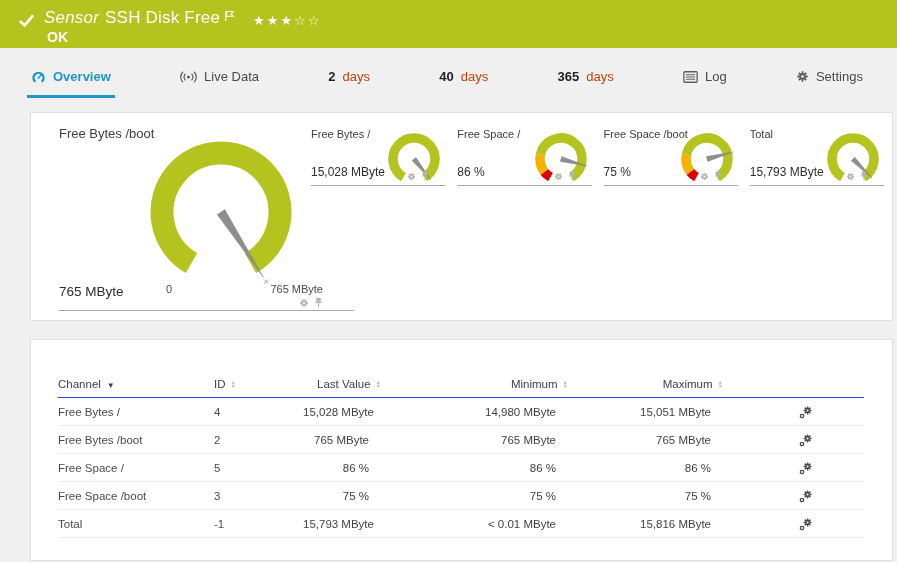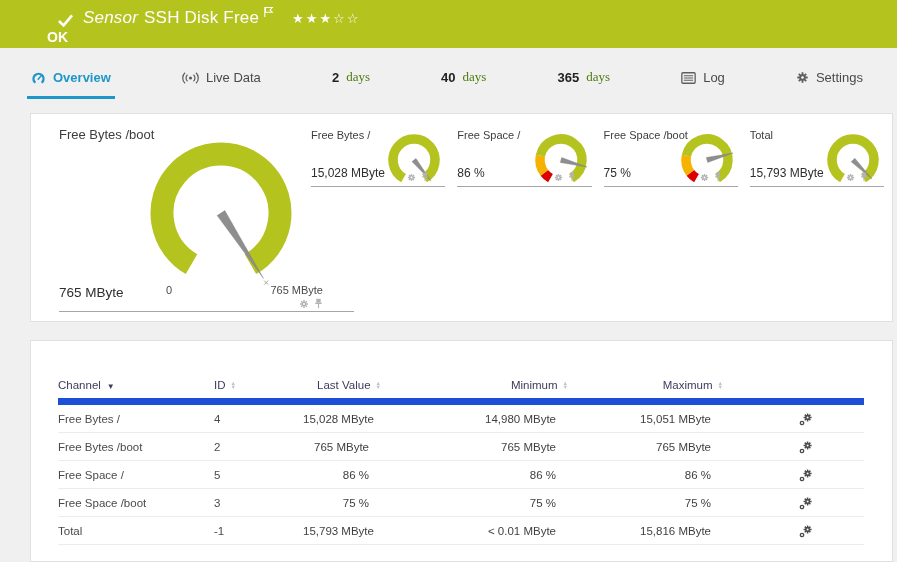--- a/index.html
+++ b/index.html
@@ -5,37 +5,37 @@
   html,body{margin:0;padding:0}
   body{
     width:897px;height:562px;overflow:hidden;
     background:#f0f0f0;
     font-family:"Liberation Sans", sans-serif;
     color:#333;
     -webkit-font-smoothing:antialiased;
   }
   
   .topbar{position:relative;height:48px;background:#b5c31e;color:#fff;}
-  .topbar-row{display:flex;align-items:center;padding:8px 0 0 18px;margin-left:39px;}
+  .topbar-row{display:flex;align-items:flex-end;padding:8px 0 0 18px;}
   .check-wrap{margin-top:5px;display:inline-flex;}
   .sensor-title{font-size:17px;margin-left:9px;letter-spacing:.2px;}
   .sensor-title .prefix{font-style:italic;margin-right:6px;}
   .flag-wrap{display:inline-flex;margin-left:4px;position:relative;top:-6px;}
   .stars{margin-left:18px;margin-top:2px;font-size:13px;letter-spacing:2px;line-height:14px;}
   .status-ok{position:absolute;left:47px;top:29px;font-size:14px;font-weight:bold;}
   
   .tabbar{padding:21px 30px 0 27px;background:#f0f0f0;}
   .tabs{display:flex;justify-content:space-between;align-items:flex-end;}
   .tab{display:flex;align-items:center;gap:7px;padding:0 4px 11px 4px;
        border-bottom:3px solid transparent;font-size:13px;color:#4a4a4a;cursor:pointer;white-space:nowrap;}
   .tab .ticon{display:inline-flex;color:#5e5e5e;}
   .tab.active{color:#1e96c8;border-bottom-color:#1e96c8;font-weight:bold;}
   .tab.active .ticon{color:#1e96c8;}
   .tab-num{font-weight:bold;color:#222;}
-  .tab-days{color:#4d7c0f;font-family:Liberation Serif, serif;}
+  .tab-days{color:#c2410c;}
   
   .panel{background:#fff;border:1px solid #e0e0e0;margin-left:30px;margin-right:4px;box-sizing:border-box;}
   .panel-gauges{height:209px;margin-top:14px;position:relative;}
   .panel-table{height:222px;margin-top:18px;padding:0 28px 0 27px;}
   
   .big-title{position:absolute;left:28px;top:13px;font-size:13px;color:#3d3d3d;}
   .big-gauge-svg{position:absolute;left:95px;top:20px;width:200px;height:165px;}
   .scale-label{position:absolute;font-size:11px;color:#4a4a4a;top:170px;}
   .scale-label.min{left:128px;width:20px;text-align:center;}
   .scale-label.max{left:200px;width:92px;text-align:right;}
@@ -46,21 +46,21 @@
   
   .small-tiles{position:absolute;left:280px;right:8px;top:14px;display:flex;gap:12px;}
   .tile{position:relative;flex:1;height:58px;border-bottom:1px solid #a6a6a6;}
   .tile-title{font-size:11px;color:#3d3d3d;padding-top:1px;}
   .tile-gauge{position:absolute;right:0;top:2px;width:62px;height:64px;}
   .tile-value{position:absolute;left:0;top:38px;font-size:12px;color:#2e2e2e;}
   .tile .tile-icons{position:absolute;right:16px;top:44px;}
   
   .trow{display:grid;grid-template-columns:156px 89px 78px 187px 155px 1fr;
         align-items:center;height:27px;border-bottom:1px solid #ececec;font-size:11.5px;color:#4a4a4a;}
-  .thead{margin-top:31px;height:26px;border-bottom:7px solid #1d4ed8;color:#3c3c5e;font-size:11.5px;}
+  .thead{margin-top:31px;height:26px;border-bottom:1px solid #1d4ed8;color:#3c3c5e;font-size:11.5px;}
   .cell{white-space:nowrap;}
   .cell.num{text-align:right;padding-right:12px;color:#3f3f3f;}
   .h-left{display:flex;align-items:center;}
   .h-right{display:flex;align-items:center;justify-content:flex-end;}
   .sort{display:inline-flex;flex-direction:column;margin-left:5px;line-height:0;}
   .sort span{font-size:5.5px;line-height:4.5px;color:#c2c2c2;}
   .sorted-arrow{margin-left:6px;font-size:8px;color:#3c3c5e;position:relative;top:1px;}
   .gearcell{display:flex;justify-content:center;padding-left:24px;}
   .gearcell .chan-gear{cursor:pointer;display:inline-flex;}
   .icon-btn{display:inline-flex;cursor:pointer;}

